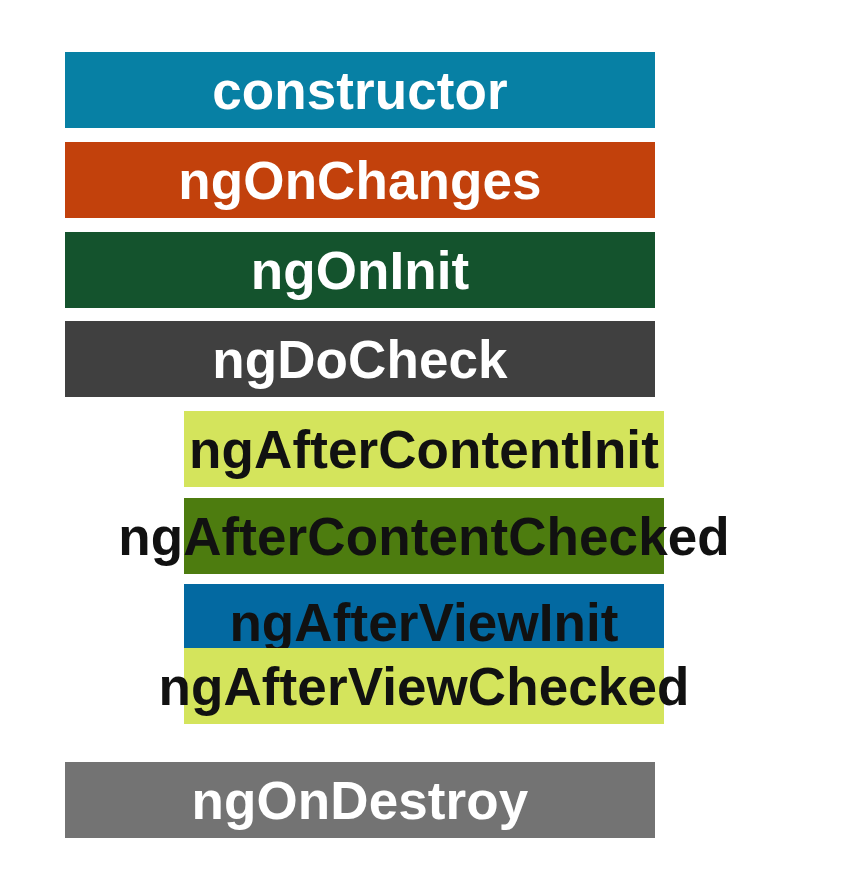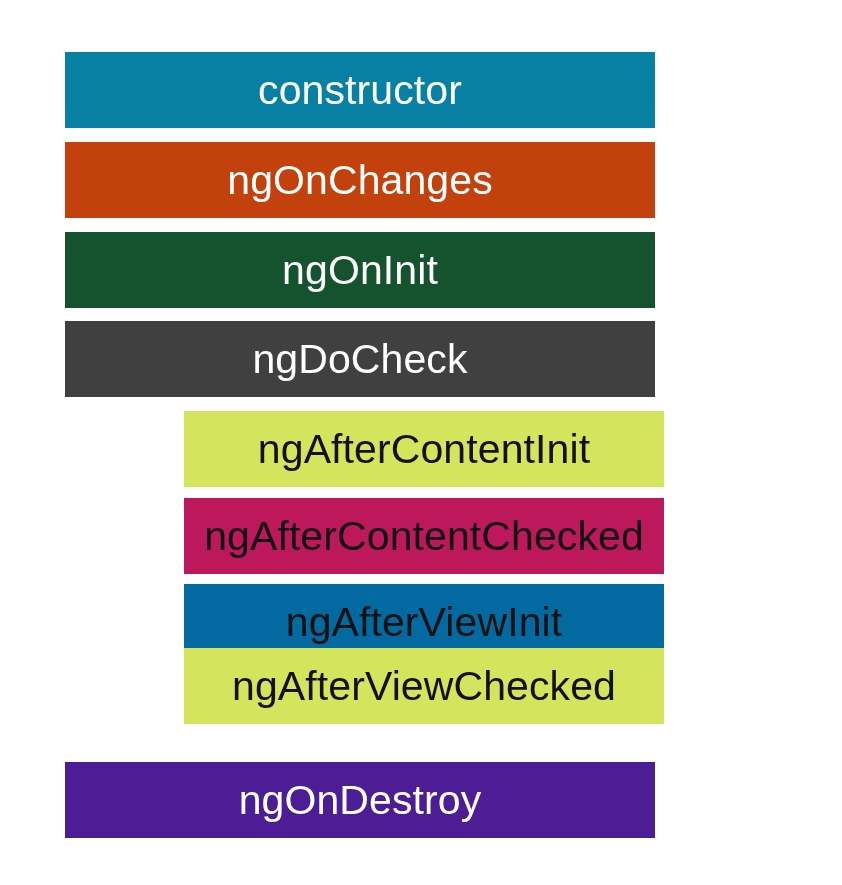--- a/index.html
+++ b/index.html
@@ -27,22 +27,22 @@
     display: flex;
     align-items: center;
     justify-content: center;
     box-sizing: border-box;
     height: 76px;
     padding: 0 10px;
   }
 
   .hook-label {
     font-family: "Liberation Sans", sans-serif;
-    font-size: 41px;
-    font-weight: 400;
+    font-size: 53px;
+    font-weight: 700;
     line-height: 1;
     letter-spacing: 0.1px;
     white-space: nowrap;
     text-align: center;
   }
 
   
   .group-left  { left: 65px;  width: 590px; }
   .group-right { left: 184px; width: 480px; }
 
@@ -68,29 +68,29 @@
   </div>
 
   <div class="hook-bar group-left" style="top:321px; background:#404040;">
     <span class="hook-label on-dark">ngDoCheck</span>
   </div>
 
   <div class="hook-bar group-right" style="top:411px; background:#D4E45C;">
     <span class="hook-label on-light">ngAfterContentInit</span>
   </div>
 
-  <div class="hook-bar group-right" style="top:498px; background:#be185d;">
+  <div class="hook-bar group-right" style="top:498px; background:#4d7c0f;">
     <span class="hook-label on-light">ngAfterContentChecked</span>
   </div>
 
   <div class="hook-bar group-right" style="top:584px; background:#0369a1;">
     <span class="hook-label on-light">ngAfterViewInit</span>
   </div>
 
   <div class="hook-bar group-right" style="top:648px; background:#D4E45C;">
     <span class="hook-label on-light">ngAfterViewChecked</span>
   </div>
 
-  <div class="hook-bar group-left" style="top:762px; background:#4c1d95;">
+  <div class="hook-bar group-left" style="top:762px; background:#737373;">
     <span class="hook-label on-dark">ngOnDestroy</span>
   </div>
 
 </div>
 
 </body></html>

